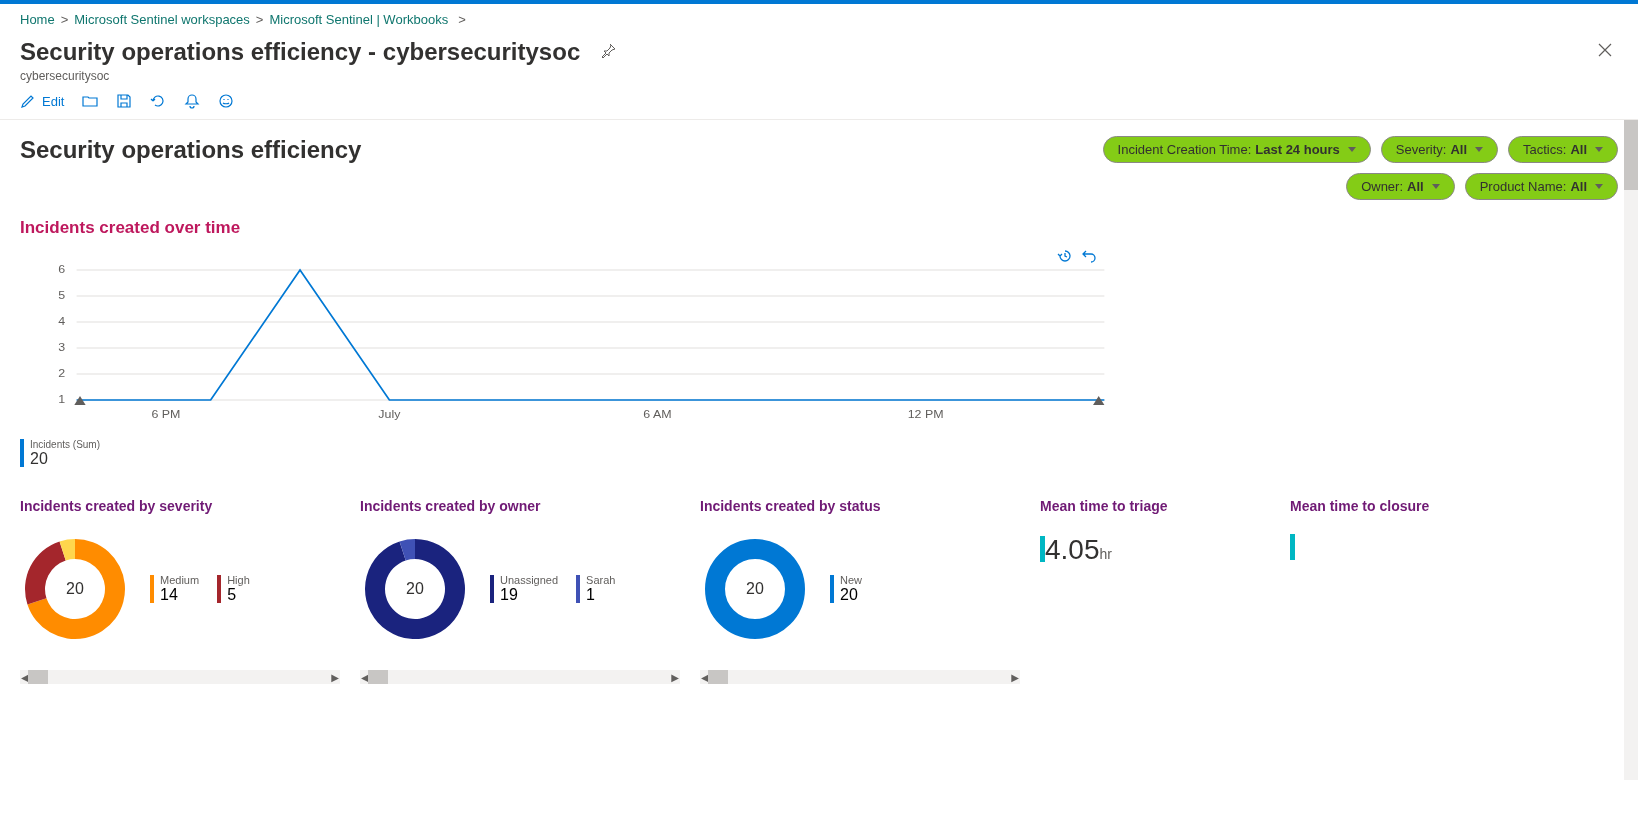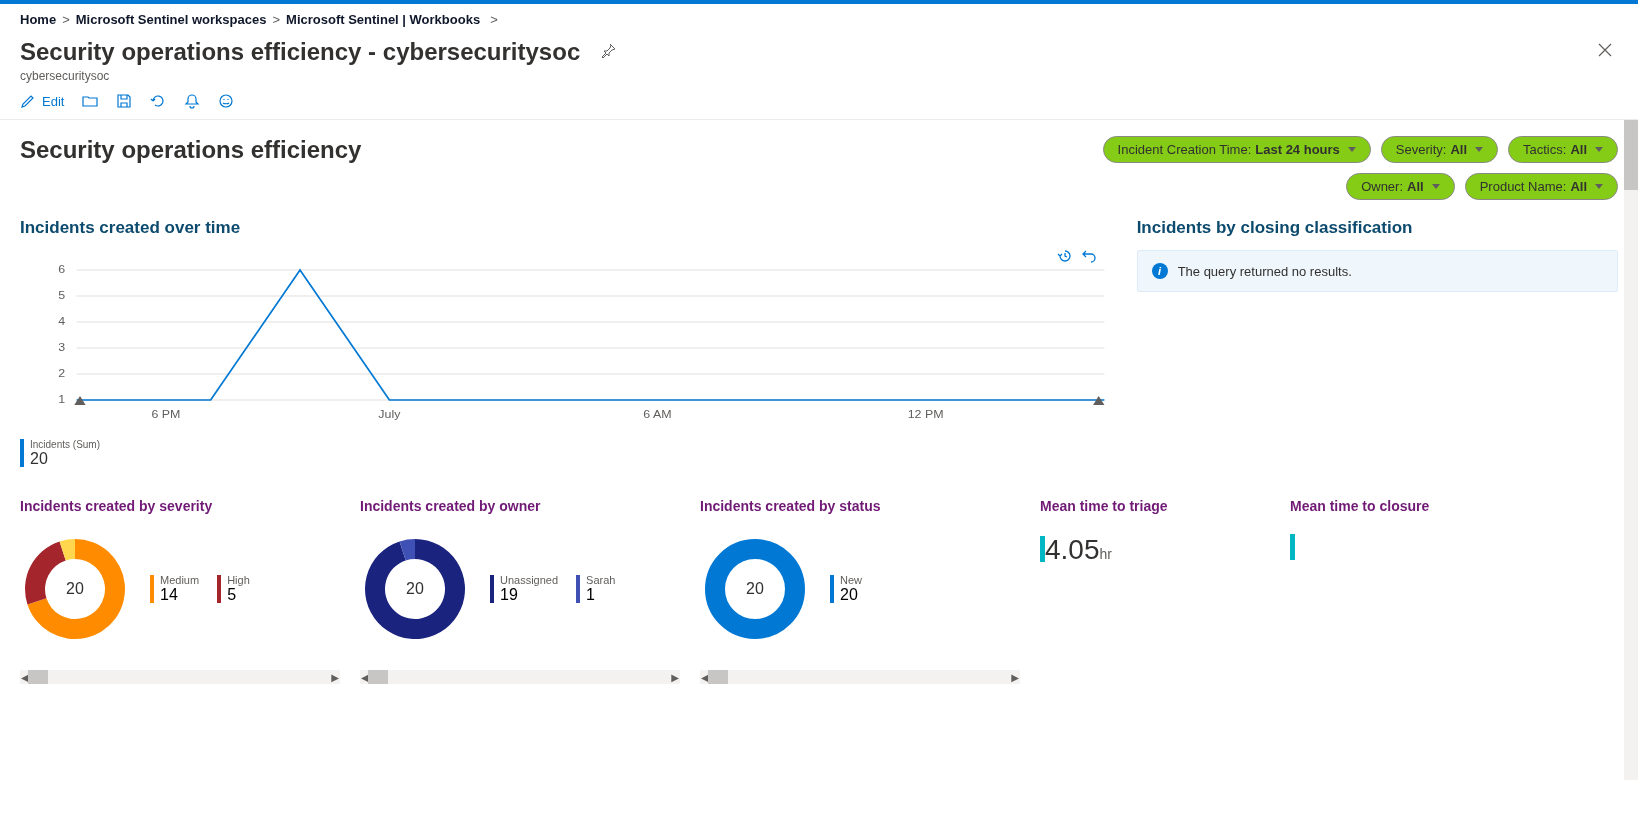--- a/index.html
+++ b/index.html
@@ -1,19 +1,19 @@
 <!DOCTYPE html>
 <html><head>
 <meta charset="utf-8">
 <style>
 * { box-sizing: border-box; margin: 0; padding: 0; }
 body { font-family: "Segoe UI", Arial, sans-serif; font-size: 13px; color: #323130; background: #fff; }
 .topbar { height: 4px; background: #0078d4; }
 .breadcrumb { padding: 8px 20px 4px; font-size: 13px; color: #0078d4; display: flex; align-items: center; gap: 4px; }
-.breadcrumb a { color: #0f172a; text-decoration: none; cursor: pointer; font-weight: bold; }
+.breadcrumb a { color: #0f766e; text-decoration: none; cursor: pointer; }
 .breadcrumb .sep { color: #605e5c; margin: 0 2px; }
 .breadcrumb .chev { color: #605e5c; margin-left: 6px; }
 .header { padding: 6px 20px 2px; display: flex; align-items: center; justify-content: space-between; }
 .header-left { display: flex; align-items: center; gap: 20px; }
 .header h1 { font-size: 24px; font-weight: 600; color: #323130; }
 .pin-icon { color: #605e5c; cursor: pointer; }
 .close-icon { color: #605e5c; cursor: pointer; font-size: 16px; padding: 6px; }
 .subtitle { padding: 0 20px; font-size: 12px; color: #605e5c; }
 .toolbar { padding: 10px 20px; display: flex; align-items: flex-start; gap: 18px; border-bottom: 1px solid #edebe9; }
 .toolbar-btn { display: flex; align-items: center; gap: 6px; color: #0078d4; cursor: pointer; font-size: 13px; }
@@ -21,21 +21,21 @@
 .content { padding: 16px 20px 20px; display: flex; flex-direction: column; gap: 0; }
 .title-row { display: flex; justify-content: space-between; align-items: flex-start; margin-bottom: 18px; }
 .page-title { font-size: 24px; font-weight: 700; color: #323130; }
 .filter-pills { display: flex; flex-wrap: wrap; gap: 10px; justify-content: flex-end; max-width: 620px; }
 .pill { border: 1px solid #8a8886; border-radius: 14px; padding: 5px 14px; font-size: 13px; display: flex; align-items: center; gap: 4px; cursor: pointer; background: #84cc16; color: #323130; }
 .pill .bold { font-weight: 600; }
 .chev-down { display: inline-block; width: 0; height: 0; border-left: 4px solid transparent; border-right: 4px solid transparent; border-top: 5px solid #605e5c; margin-left: 4px; }
 .charts-row { display: flex; gap: 30px; }
 .chart-left { flex: 0 0 68%; }
 .chart-right { flex: 1; }
-.chart-title { font-size: 17px; font-weight: 700; margin-bottom: 12px; color: #0c4a6e; }
+.chart-title { font-size: 17px; font-weight: 700; margin-bottom: 12px; color: #be185d; }
 .line-chart-wrap { position: relative; }
 .chart-actions { position: absolute; right: 10px; top: -2px; display: flex; gap: 8px; color: #0078d4; }
 .chart-actions span { cursor: pointer; }
 .line-svg { width: 100%; height: 180px; }
 .axis-label { font-size: 11px; fill: #605e5c; }
 .grid-line { stroke: #e1dfdd; stroke-width: 1; }
 .data-line { stroke: #0078d4; stroke-width: 1.5; fill: none; }
 .tri-marker { fill: #605e5c; }
 .sum-block { display: flex; align-items: flex-start; gap: 6px; margin-top: 6px; }
 .sum-bar { width: 4px; height: 28px; background: #0078d4; }
@@ -209,27 +209,20 @@
         </svg>
         <div class="sum-block">
           <div class="sum-bar"></div>
           <div>
             <div class="sum-label">Incidents (Sum)</div>
             <div class="sum-value">20</div>
           </div>
         </div>
       </div>
     </div>
-    <div class="chart-right">
-      <div class="chart-title">Incidents by closing classification</div>
-      <div class="info-box">
-        <span class="info-icon">i</span>
-        <span>The query returned no results.</span>
-      </div>
-    </div>
   </div>
 
   <div class="bottom-row">
 
     <div class="card card-chart">
       <div class="card-title">Incidents created by severity</div>
       <div class="donut-row">
         <div class="donut-wrap">
           <svg width="110" height="110" viewBox="0 0 110 110" id="donut-1">
               <path d="M55 5 A50 50 0 1 1 7.447174185242325 70.45084971874738 L26.468304511145394 64.27050983124843 A30 30 0 1 0 55 25 Z" fill="#ff8c00"></path>

